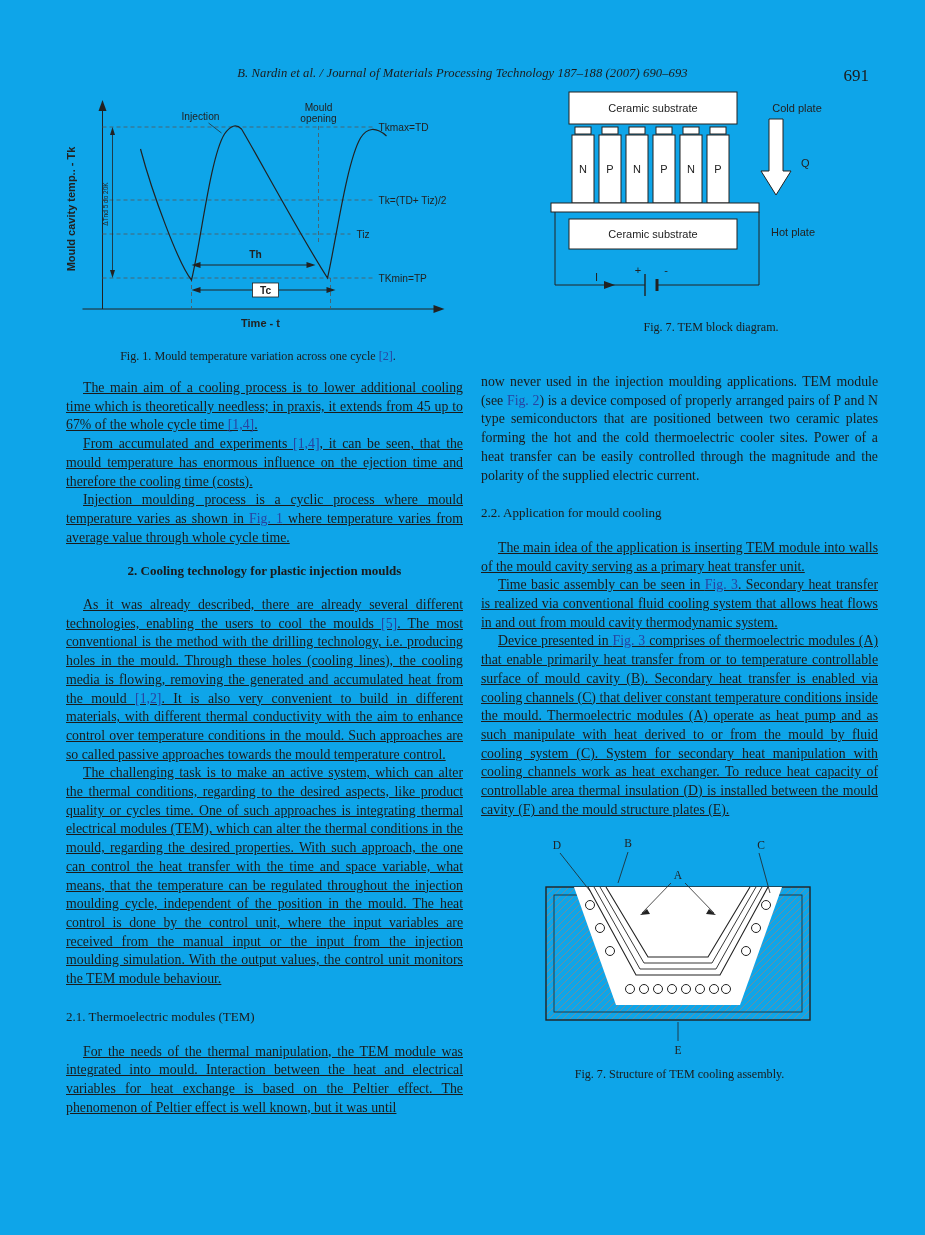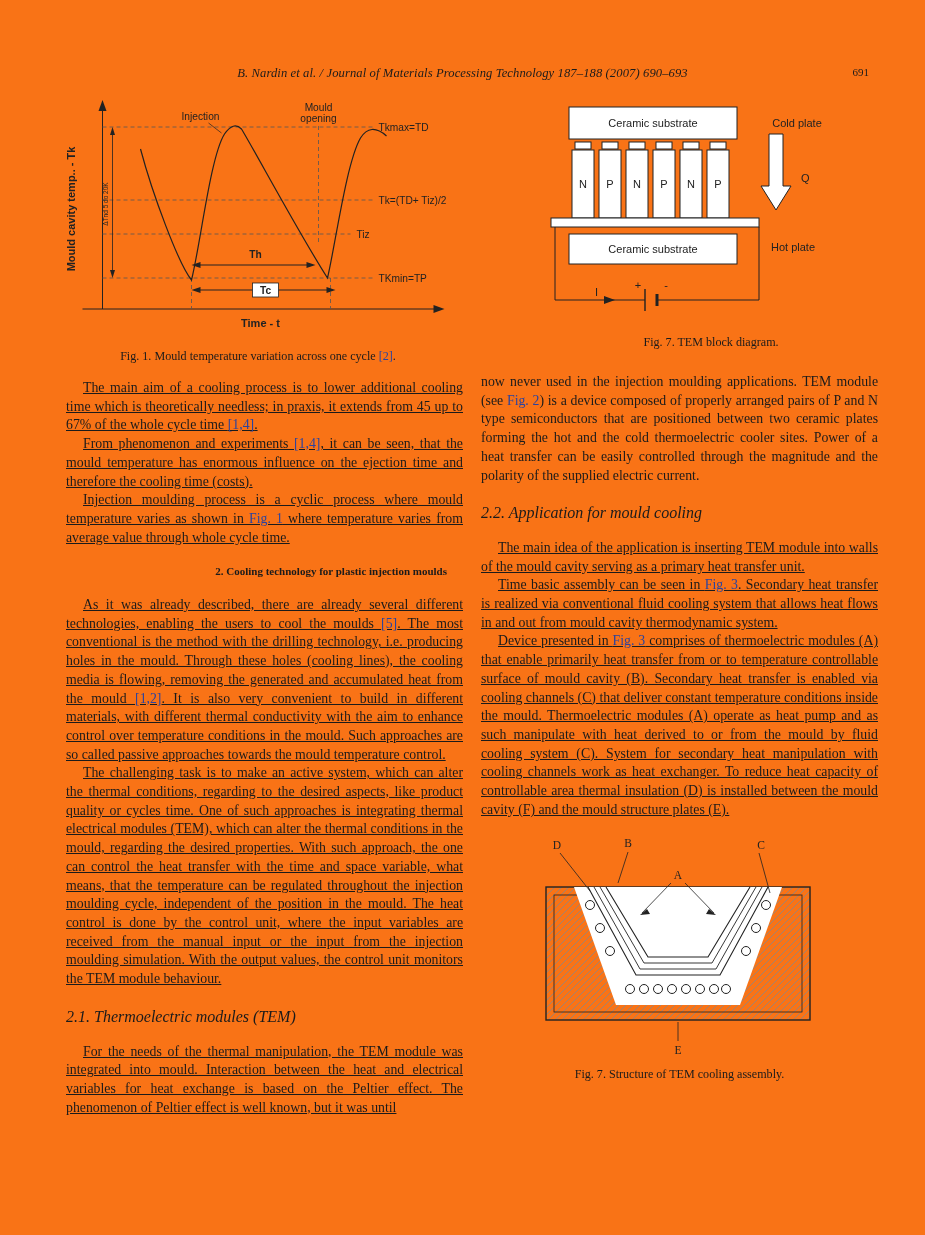--- a/index.html
+++ b/index.html
@@ -1,35 +1,35 @@
 <!DOCTYPE html>
 <html style="--link: #2a43a0;"><head>
 <meta charset="utf-8">
 <style>
   * { margin:0; padding:0; box-sizing:border-box; }
   html,body { background:#e8e8e8; }
   body { font-family:"Liberation Serif", serif; color:#1b1b1b; }
-  .page { position:relative; width:925px; height:1235px; background:#f97316; margin:0 auto; overflow:hidden; }
+  .page { position:relative; width:925px; height:1235px; background:#0ea5e9; margin:0 auto; overflow:hidden; }
 
   .header-citation { position:absolute; top:66px; left:0; width:100%; text-align:center;
                      font-style:italic; font-size:12.6px; letter-spacing:0.1px; }
-  .page-number { position:absolute; top:66px; right:56px; font-size:11px; }
+  .page-number { position:absolute; top:66px; right:56px; font-size:17px; }
 
   figure { display:block; }
   .figure { position:absolute; }
   #fig1 { left:58px; top:94px; width:400px; }
-  #fig2 { left:545px; top:100px; width:332px; }
+  #fig2 { left:545px; top:85px; width:332px; }
   .fig-caption { text-align:center; font-size:12.1px; margin-top:5px; text-indent:0; }
 
   .col { position:absolute; width:397px; text-align:justify; font-size:13.8px; line-height:18.7px; }
   #col-left  { left:66px;  top:379px; }
   #col-right { left:481px; top:373px; }
   .para { text-indent:17px;text-decoration:underline; }
-  h2.sec { font-size:11px; font-weight:bold; margin:15px 16px 15px; text-align:right; }
-  h3.subsec { font-size:16px; font-weight:normal; font-style:italic; margin:19px 0 16px; text-align:left; }
+  h2.sec { font-size:13px; font-weight:bold; margin:15px 16px 15px; text-align:center; }
+  h3.subsec { font-size:13px; font-weight:normal; margin:19px 0 16px; text-align:left; }
   .link { color:var(--link,#2a43a0); cursor:pointer; }
 
   
   #fig3 { margin:16px auto 0; width:300px; }
 
   
   svg { display:block; }
   svg text { font-family:"Liberation Sans", sans-serif; fill:#222; }
   .axis-label { font-size:11px; font-weight:bold; }
   .small { font-size:10.2px; }
@@ -159,21 +159,21 @@
         <text x="121" y="189" text-anchor="middle" class="fig2-label">-</text>
         <polygon points="70,200 59,196 59,204" fill="#222"></polygon>
         <text x="50" y="196" class="fig2-label">I</text>
       </g>
     </svg>
     <figcaption class="fig-caption"><span>Fig. 7. TEM block diagram.</span></figcaption>
   </figure>
 
   <div class="col" id="col-left">
     <p class="para"><span>The main aim of a cooling process is to lower additional cooling time which is theoretically needless; in praxis, it extends from 45 up to 67% of the whole cycle time </span><span class="link">[1,4]</span><span>.</span></p>
-    <p class="para"><span>From phenomenon and experiments </span><span class="link">[1,4]</span><span>, it can be seen, that the mould temperature has enormous influence on the ejection time and therefore the cooling time (costs).</span></p>
+    <p class="para"><span>From accumulated and experiments </span><span class="link">[1,4]</span><span>, it can be seen, that the mould temperature has enormous influence on the ejection time and therefore the cooling time (costs).</span></p>
     <p class="para"><span>Injection moulding process is a cyclic process where mould temperature varies as shown in </span><span class="link">Fig. 1</span><span> where temperature varies from average value through whole cycle time.</span></p>
     <h2 class="sec">2. Cooling technology for plastic injection moulds</h2>
     <p class="para"><span>As it was already described, there are already several different technologies, enabling the users to cool the moulds </span><span class="link">[5]</span><span>. The most conventional is the method with the drilling technology, i.e. producing holes in the mould. Through these holes (cooling lines), the cooling media is flowing, removing the generated and accumulated heat from the mould </span><span class="link">[1,2]</span><span>. It is also very convenient to build in different materials, with different thermal conductivity with the aim to enhance control over temperature conditions in the mould. Such approaches are so called passive approaches towards the mould temperature control.</span></p>
     <p class="para"><span>The challenging task is to make an active system, which can alter the thermal conditions, regarding to the desired aspects, like product quality or cycles time. One of such approaches is integrating thermal electrical modules (TEM), which can alter the thermal conditions in the mould, regarding the desired properties. With such approach, the one can control the heat transfer with the time and space variable, what means, that the temperature can be regulated throughout the injection moulding cycle, independent of the position in the mould. The heat control is done by the control unit, where the input variables are received from the manual input or the input from the injection moulding simulation. With the output values, the control unit monitors the TEM module behaviour.</span></p>
     <h3 class="subsec">2.1. Thermoelectric modules (TEM)</h3>
     <p class="para"><span>For the needs of the thermal manipulation, the TEM module was integrated into mould. Interaction between the heat and electrical variables for heat exchange is based on the Peltier effect. The phenomenon of Peltier effect is well known, but it was until</span></p>
   </div>
 
   <div class="col" id="col-right">
     <p><span>now never used in the injection moulding applications. TEM module (see </span><span class="link">Fig. 2</span><span>) is a device composed of properly arranged pairs of P and N type semiconductors that are positioned between two ceramic plates forming the hot and the cold thermoelectric cooler sites. Power of a heat transfer can be easily controlled through the magnitude and the polarity of the supplied electric current.</span></p>

